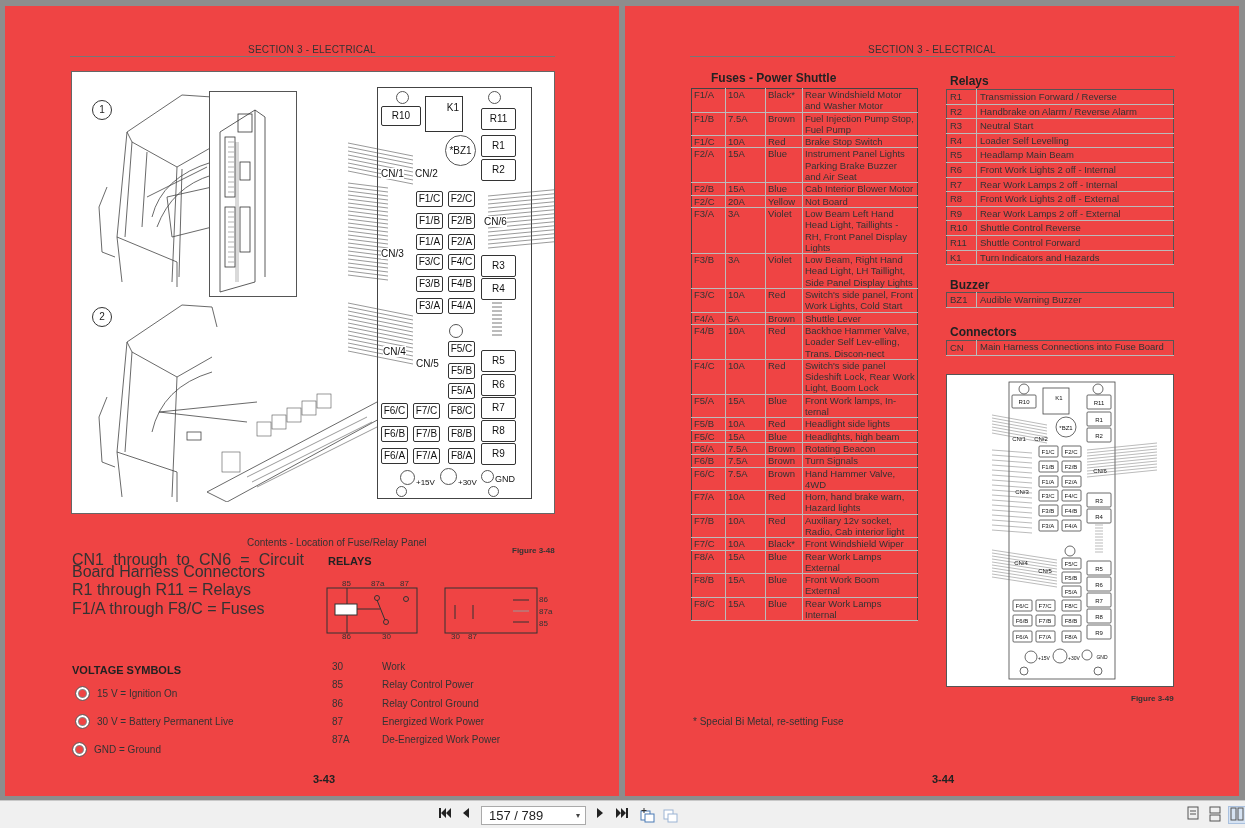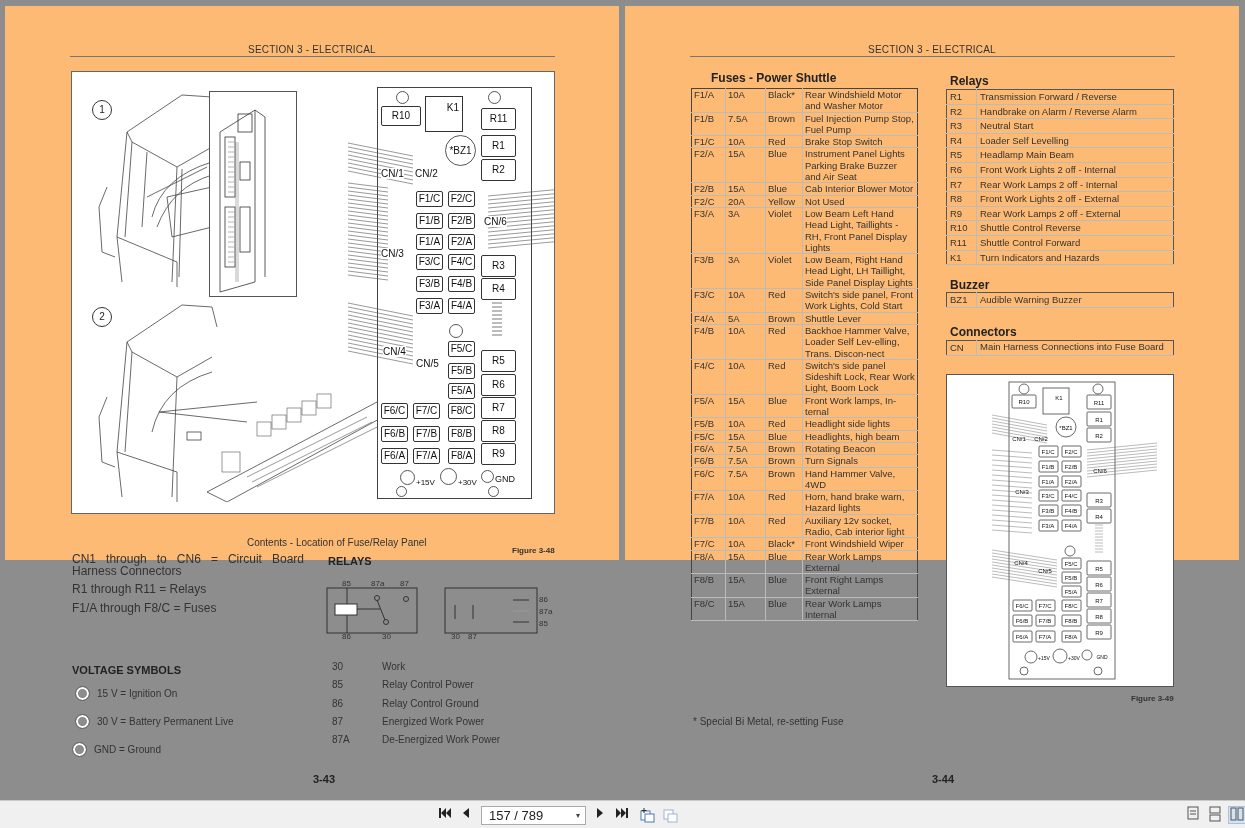--- a/index.html
+++ b/index.html
@@ -1,38 +1,38 @@
 <!DOCTYPE html>
 <html><head>
 <meta charset="utf-8">
 <style>
   * { box-sizing: border-box; margin: 0; padding: 0; }
   html, body { width: 1245px; height: 828px; overflow: hidden; background: #8a8a8a; font-family: "Liberation Sans", sans-serif; color: #222; }
   .viewer { position: absolute; left: 0; top: 0; width: 1245px; height: 800px; background: #8d8d8d; }
-  .page { position: absolute; top: 6px; width: 614px; height: 554px; background: #fdba74; }
+  .page { position: absolute; top: 6px; width: 614px; height: 790px; background: #ef4444; }
   #page-left { left: 5px; width: 614px; }
   #page-right { left: 625px; width: 614px; }
   .header { position: absolute; top: 38px; left: 0; width: 100%; text-align: center; font-size: 10px; letter-spacing: 0.2px; color: #333; }
   .hrule { position: absolute; top: 50px; left: 65px; width: 485px; height: 1px; background: #777; }
   .pagenum { position: absolute; top: 767px; font-weight: bold; font-size: 11px; color: #222; }
 
   
   .figbox { position: absolute; left: 66px; top: 65px; width: 484px; height: 443px; border: 1px solid #666; background: #fff; overflow: hidden; }
   .callout { position: absolute; width: 20px; height: 20px; border: 1px solid #333; border-radius: 50%; font-size: 10px; text-align: center; line-height: 18px; }
   .cab { position: absolute; }
   .inset { position: absolute; left: 137px; top: 19px; width: 88px; height: 206px; border: 1px solid #555; background: #fff; }
   .fusepanel { position: absolute; border: 1px solid #444; background: #fff; }
   .fp-box { position: absolute; border: 1.3px solid #333; border-radius: 2px; font-size: 10px; text-align: center; background: #fff; color: #111; }
   .fp-label { position: absolute; font-size: 10px; color: #111; background: #fff; }
   .wires { position: absolute; }
   .hole { position: absolute; border: 1px solid #555; border-radius: 50%; background: #fff; }
 
   .fig-caption { position: absolute; font-size: 8px; font-weight: bold; color: #333; }
   .contents-title { position: absolute; left: 218px; top: 531px; font-size: 10px; color: #333; margin-left: 24px; }
-  .legend-left { position: absolute; left: 67px; top: 548px; width: 232px; font-size: 12px; color: #333; line-height: 11.5px; }
+  .legend-left { position: absolute; left: 67px; top: 548px; width: 232px; font-size: 16px; color: #333; line-height: 11.5px; }
   .legend-left p { margin-bottom: 7px; text-align: justify; }
   .relays-title { position: absolute; left: 323px; top: 549px; font-size: 11px; font-weight: bold; color: #222; }
   .vs-title { position: absolute; left: 67px; top: 658px; font-size: 11px; font-weight: bold; color: #222; }
   .vs-item { position: absolute; left: 70px; font-size: 10px; color: #333; display: flex; align-items: center; }
   .vs-ring { width: 15px; height: 15px; border-radius: 50%; border: 1px solid #666; box-shadow: inset 0 0 0 2px #fff, inset 0 0 0 3px #888; margin-right: 7px; }
   .pin-table { position: absolute; left: 327px; top: 655px; font-size: 10px; color: #333; }
   .pin-row { display: flex; height: 18.3px; }
   .pin-row .k { width: 50px; }
 
   
@@ -330,21 +330,21 @@
           <tr>
             <td class="c0">F2/B</td>
             <td class="c1">15A</td>
             <td class="c2">Blue</td>
             <td class="c3">Cab Interior Blower Motor</td>
           </tr>
           <tr>
             <td class="c0">F2/C</td>
             <td class="c1">20A</td>
             <td class="c2">Yellow</td>
-            <td class="c3">Not Used</td>
+            <td class="c3">Not Board</td>
           </tr>
           <tr>
             <td class="c0">F3/A</td>
             <td class="c1">3A</td>
             <td class="c2">Violet</td>
             <td class="c3">Low Beam Left Hand Head Light, Taillights - RH, Front Panel Display Lights</td>
           </tr>
           <tr>
             <td class="c0">F3/B</td>
             <td class="c1">3A</td>
@@ -432,21 +432,21 @@
           <tr>
             <td class="c0">F8/A</td>
             <td class="c1">15A</td>
             <td class="c2">Blue</td>
             <td class="c3">Rear Work Lamps External</td>
           </tr>
           <tr>
             <td class="c0">F8/B</td>
             <td class="c1">15A</td>
             <td class="c2">Blue</td>
-            <td class="c3">Front Right Lamps External</td>
+            <td class="c3">Front Work Boom External</td>
           </tr>
           <tr>
             <td class="c0">F8/C</td>
             <td class="c1">15A</td>
             <td class="c2">Blue</td>
             <td class="c3">Rear Work Lamps Internal</td>
           </tr>
         </tbody>
     </table>
     <div class="footnote">* Special Bi Metal, re-setting Fuse</div>

